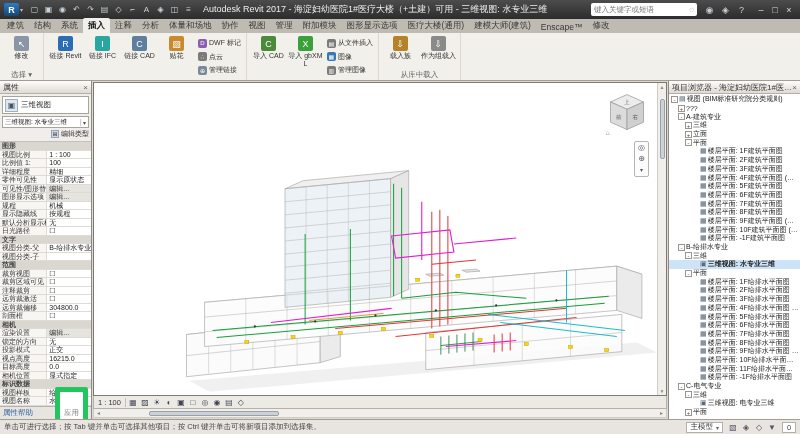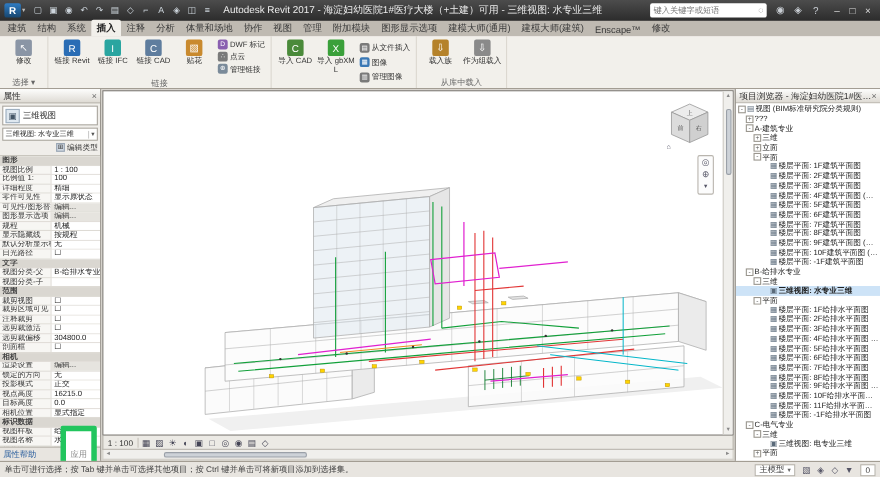--- a/index.html
+++ b/index.html
@@ -156,21 +156,21 @@
       <span class="rtab">系统</span>
       <span class="rtab active">插入</span>
       <span class="rtab">注释</span>
       <span class="rtab">分析</span>
       <span class="rtab">体量和场地</span>
       <span class="rtab">协作</span>
       <span class="rtab">视图</span>
       <span class="rtab">管理</span>
       <span class="rtab">附加模块</span>
       <span class="rtab">图形显示选项</span>
-      <span class="rtab">建模大师(通用)</span>
+      <span class="rtab">医疗大楼(通用)</span>
       <span class="rtab">建模大师(建筑)</span>
       <span class="rtab">Enscape™</span>
       <span class="rtab">修改</span>
     </div>
 
   <div class="ribbon">
     <div class="rpanel">
       <div class="rpanel-body">
 
           <div class="bbig">
@@ -215,21 +215,20 @@
               <span class="bicon" style="background: rgb(122, 122, 122);">∴</span>
               <span>点云</span>
             </div>
 
             <div class="bsmall">
               <span class="bicon" style="background: rgb(122, 138, 153);">⊕</span>
               <span>管理链接</span>
             </div>
           </div>
       </div>
-      <div class="rpanel-label">链接</div>
     </div>
     <div class="rpanel">
       <div class="rpanel-body">
         <div style="display:flex">
 
             <div class="bbig">
               <span class="bicon" style="background: rgb(74, 138, 58);">C</span>
               <span class="blabel">导入 CAD</span>
             </div>
 

